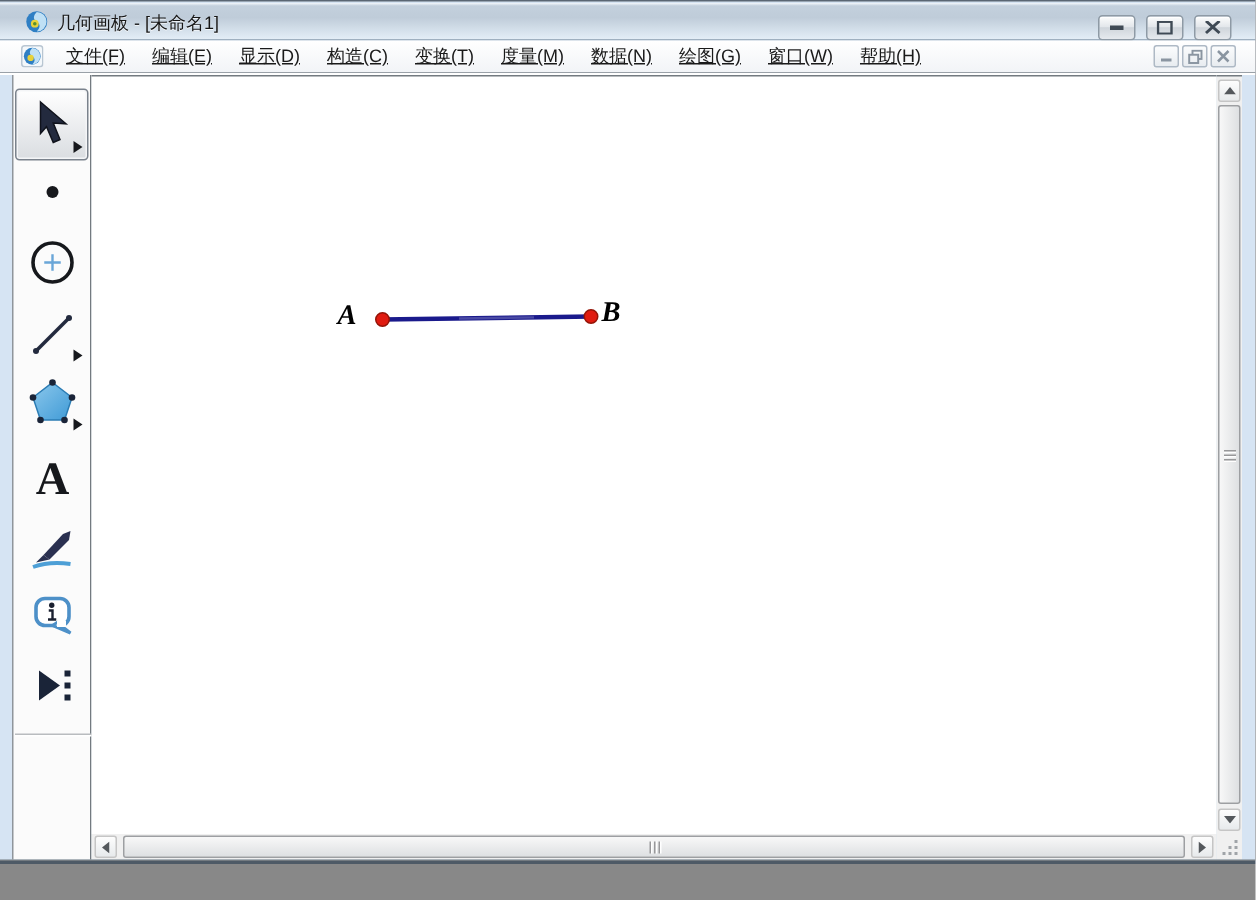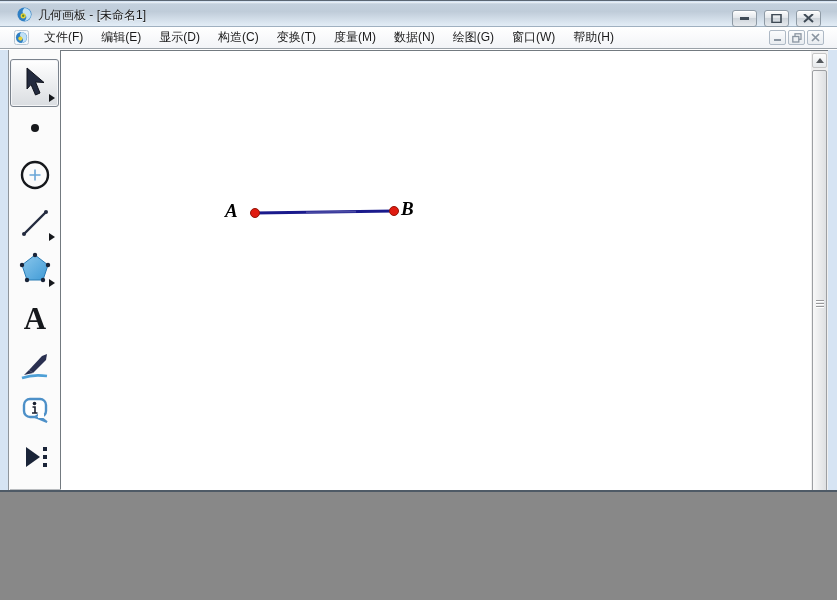--- a/index.html
+++ b/index.html
@@ -1,18 +1,18 @@
 <!DOCTYPE html>
 <html><head>
 <meta charset="utf-8">
 <style>
   html,body{margin:0;padding:0;background:#888;}
   *{box-sizing:border-box;}
   .window{
-    position:relative;width:837px;height:492px;overflow:hidden;
+    position:relative;width:837px;height:576px;overflow:hidden;
     background:#d6e4f3;
     font-family:"Liberation Sans","DejaVu Sans",sans-serif;
     border-top:1px solid #5a6673;
   }
   
   .titlebar{
     position:absolute;left:0;top:1px;width:837px;height:25px;
     background:linear-gradient(#f2f7fb 0%,#c3d0dd 8%,#bfccd9 40%,#dde8f2 90%,#e3edf6 100%);
     border-bottom:1px solid #9fb0c0;
   }
@@ -29,21 +29,21 @@
     box-shadow:inset 0 1px 0 #fff;
   }
   
   .menubar{
     position:absolute;left:0;top:26px;width:837px;height:21px;
     background:linear-gradient(#ffffff,#f2f4f7);
     display:flex;align-items:center;
   }
   .doc-icon{margin-left:14px;margin-right:6px;flex:0 0 auto;}
   .menu-item{
-    font-size:12px;color:#1a1a1a;padding:3px 9px;white-space:nowrap;cursor:default;
+    font-size:12px;color:#1a1a1a;padding:3px 9px;white-space:nowrap;cursor:default;text-decoration:underline;
   }
   .mdi-controls{position:absolute;right:13px;top:3px;display:flex;gap:2px;}
   .mdibtn{
     width:17px;height:15px;border:1px solid #aeb9c5;border-radius:2px;
     background:linear-gradient(#fbfcfd,#e8ecf0);
     display:flex;align-items:center;justify-content:center;
   }
   .groove{
     position:absolute;left:0;top:47px;width:837px;height:2px;
     background:linear-gradient(#9aa1a8 50%,#ffffff 50%);

